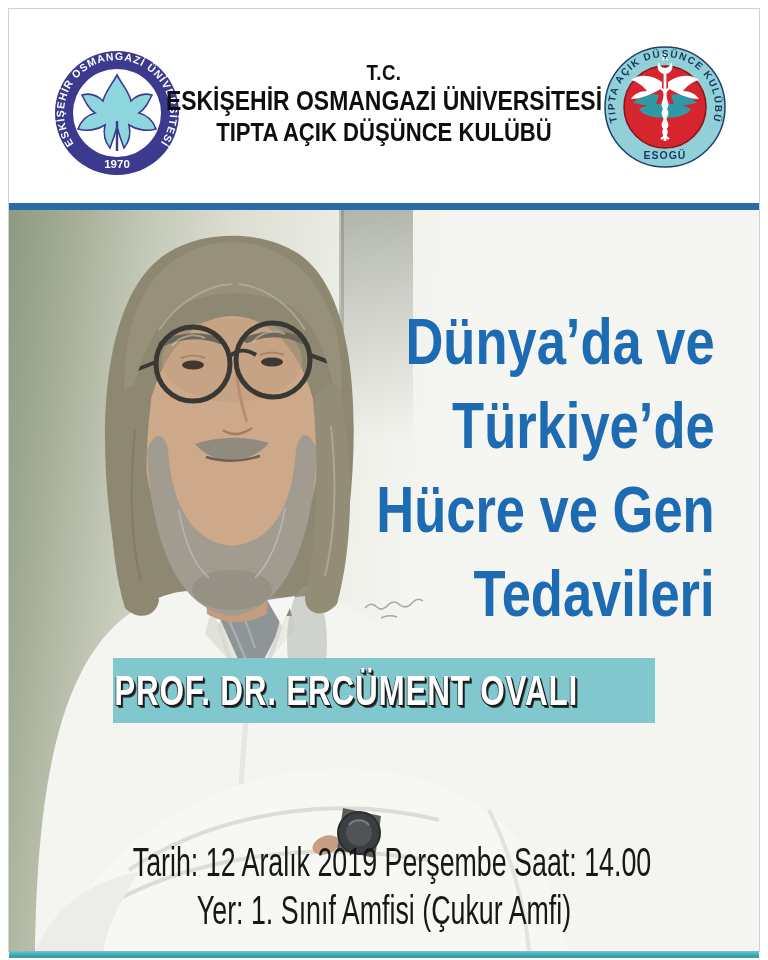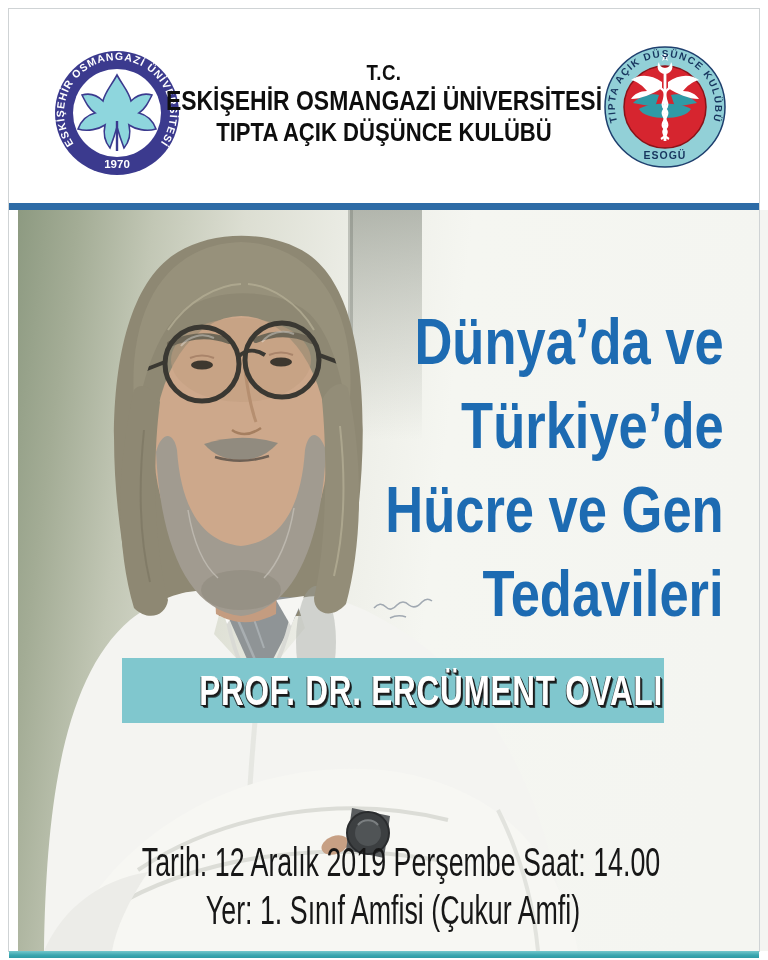--- a/index.html
+++ b/index.html
@@ -14,31 +14,31 @@
     transform:scaleX(0.85);transform-origin:50% 0;}
   .h-tc{font-size:22px;font-weight:bold;line-height:27px;letter-spacing:.5px;}
   .h-uni{font-size:27px;font-weight:bold;line-height:31px;}
   .h-club{font-size:26px;font-weight:bold;line-height:31px;}
   .logo{position:absolute;}
   .logo-left{left:44px;top:40px;}
   .logo-right{left:594px;top:36px;}
   
   .divider{position:absolute;left:9px;top:203px;width:750px;height:7px;background:#2d6ba6;z-index:3;}
   
-  .photo{position:absolute;left:18px;top:210px;width:750px;height:741px;overflow:hidden;z-index:1;}
+  .photo{position:absolute;left:9px;top:210px;width:750px;height:741px;overflow:hidden;z-index:1;}
   .scene{position:absolute;left:0;top:0;}
   .main-title{
     position:absolute;top:90px;right:44px;text-align:right;z-index:5;
     color:#1d6bb2;font-weight:bold;font-size:64px;line-height:84px;
     transform:scaleX(0.82);transform-origin:100% 0;letter-spacing:0;
   }
   
   .banner{position:absolute;left:104px;top:448px;width:542px;z-index:6;}
   .banner-name{
-    height:65px;background:#80c7ce;color:#ffffff;display:flex;align-items:center;justify-content:flex-start;
+    height:65px;background:#80c7ce;color:#ffffff;display:flex;align-items:center;justify-content:flex-end;
   }
   .banner-name .scale{
     font-size:42px;font-weight:bold;letter-spacing:1px;transform:scaleX(0.75);white-space:nowrap;
     text-shadow:1px 1px 0 #1b1b1b,2px 2px 0 #1b1b1b,3px 3px 0 rgba(0,0,0,.65),-1px 1px 0 rgba(27,27,27,.8);
   }
   .banner-affil{background:#1b5ea9;color:#ffffff;text-align:center;padding:8px 0 11px;}
   .banner-affil .scale{
     font-size:29px;font-weight:bold;line-height:37px;transform:scaleX(0.75);white-space:nowrap;
     text-shadow:1px 2px 0 rgba(0,0,0,.3);
   }

